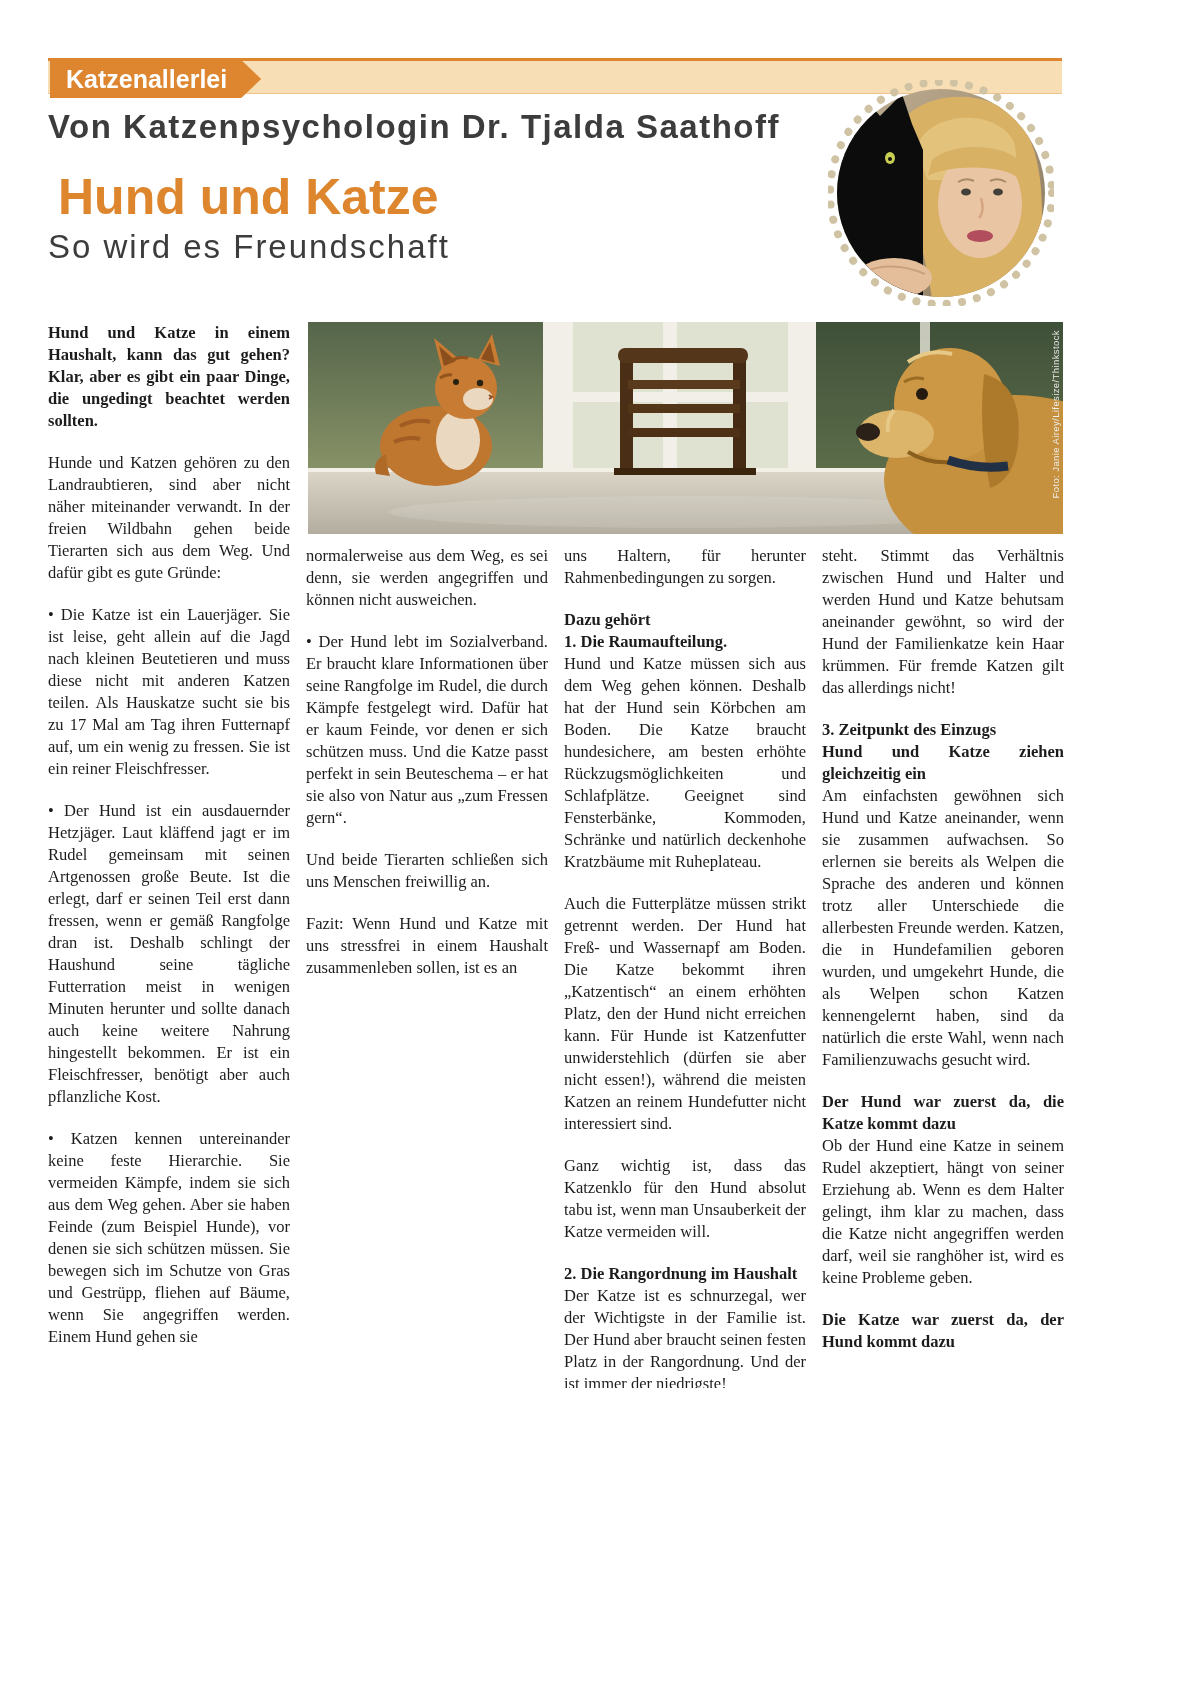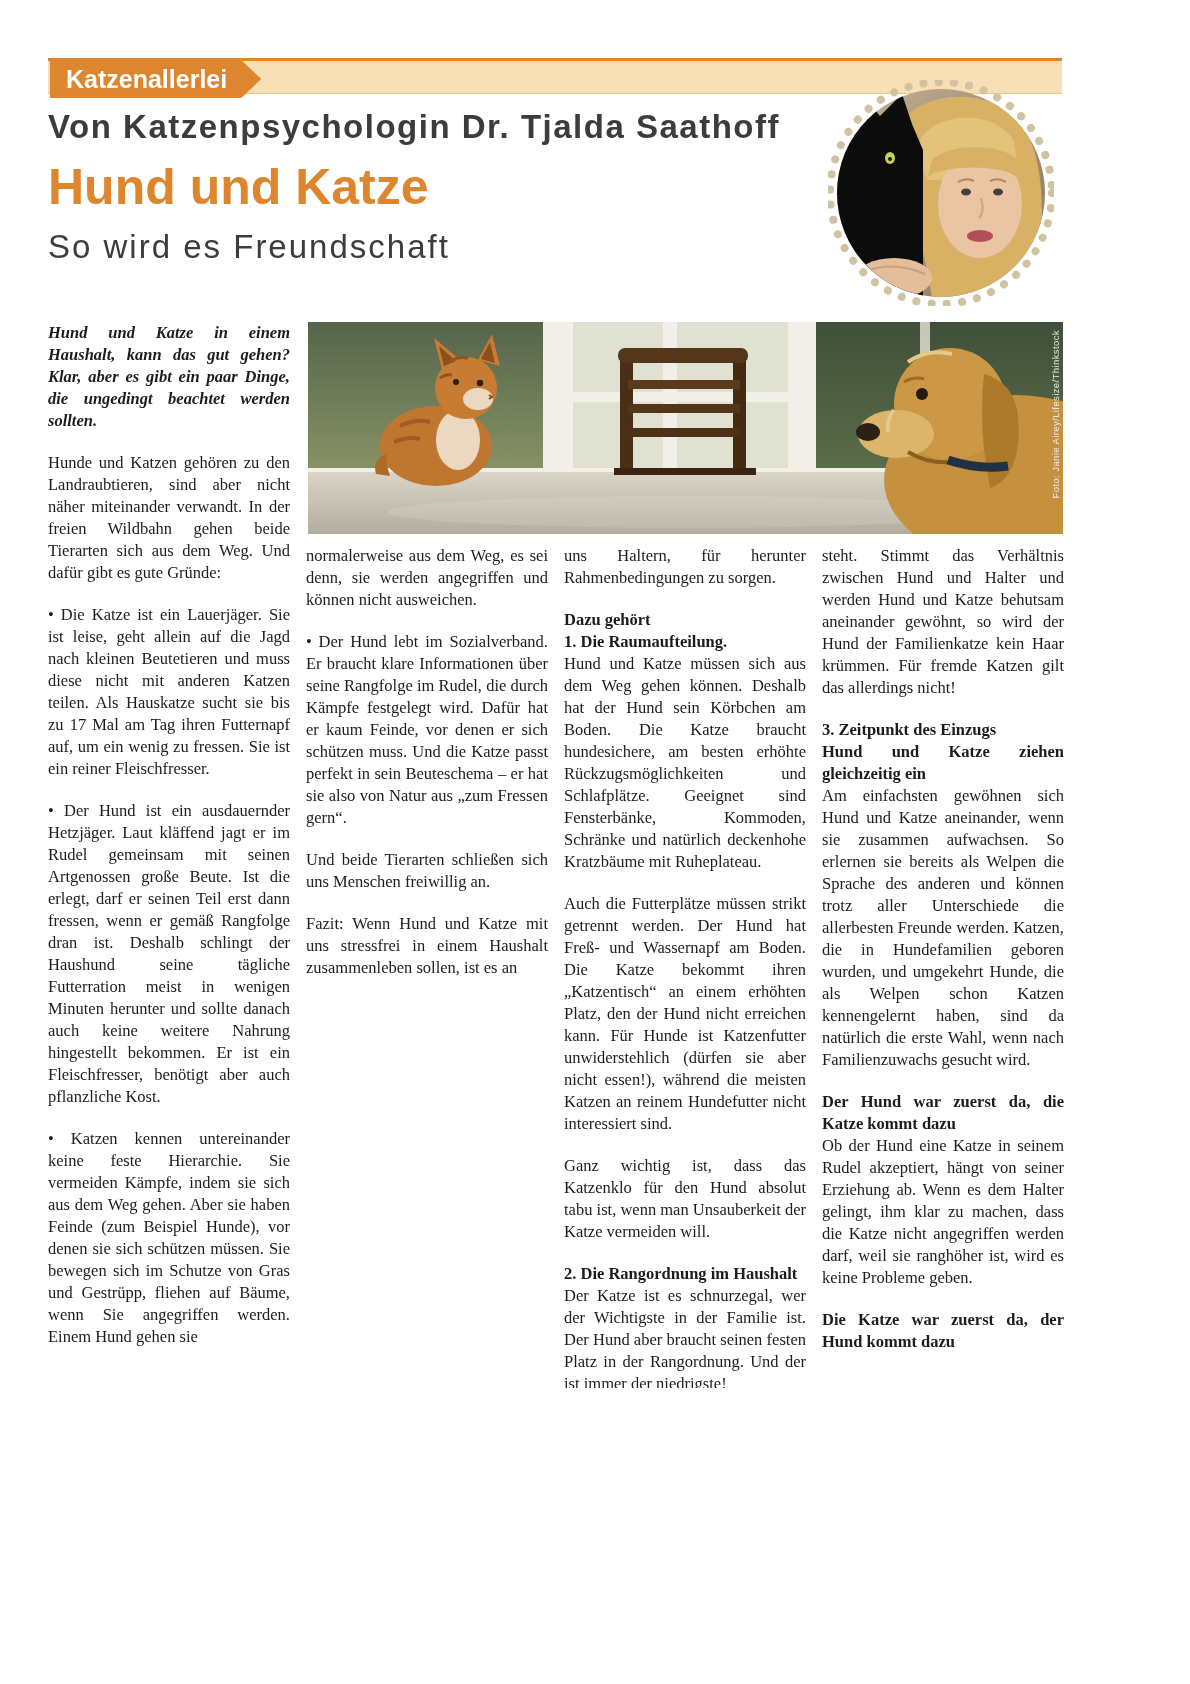--- a/index.html
+++ b/index.html
@@ -10,21 +10,21 @@
   .header-strip{position:absolute;left:48px;top:58px;width:1014px;height:36px;
     background:#f8deb4;border-top:3px solid #dd862f;border-bottom:1px solid #eec28a;box-sizing:border-box;}
   .section-tab{position:absolute;left:2px;top:-1px;height:38px;line-height:38px;
     background:#dd862f;color:#fff;font-family:"Liberation Sans",sans-serif;font-weight:bold;
     font-size:25px;padding:0 34px 0 16px;
     clip-path:polygon(0 0,calc(100% - 20px) 0,100% 50%,calc(100% - 20px) 100%,0 100%);}
 
   
   .kicker{position:absolute;left:48px;top:108px;font-family:"Liberation Sans",sans-serif;
     font-size:33px;letter-spacing:1.5px;color:#3c3c3c;font-weight:700;}
-  .title{position:absolute;left:48px;top:158px;margin:0;font-family:"Liberation Sans",sans-serif;
+  .title{position:absolute;left:48px;top:158px;margin:10px;font-family:"Liberation Sans",sans-serif;
     font-size:50px;color:#de862d;font-weight:bold;letter-spacing:0;}
   .subtitle{position:absolute;left:48px;top:228px;font-family:"Liberation Sans",sans-serif;
     font-size:33px;letter-spacing:2px;color:#3c3c3c;text-align:right;}
 
   
   .author-photo{position:absolute;left:828px;top:80px;width:226px;height:226px;}
 
   
   .main-photo{position:absolute;left:308px;top:322px;width:755px;height:212px;overflow:hidden;}
   .photo-credit{position:absolute;right:2px;top:8px;color:#f3f3f3;
@@ -34,21 +34,21 @@
   
   .col{position:absolute;width:242px;font-size:16.5px;line-height:22px;text-align:justify;
     hyphens:auto;-webkit-hyphens:auto;}
   .col1{left:48px;top:322px;}
   .col2{left:306px;top:545px;}
   .col3{left:564px;top:545px;}
   .col4{left:822px;top:545px;}
   .p{margin:0 0 20px 0;}
   .p.tight{margin-bottom:0;}
   .h{margin:0;font-weight:bold;}
-  .intro{font-weight:bold;font-style:italic;}
+  .intro{font-weight:bold;}
 
   
   .ad{position:absolute;left:48px;top:1504px;width:500px;height:101px;box-sizing:border-box;
     border:5px solid #d52b20;background:#14b8a6;cursor:pointer;}
   .ad-cat{position:absolute;left:2px;top:2px;}
   .ad-url{position:absolute;left:102px;top:16px;font-family:"Liberation Sans",sans-serif;
     font-weight:bold;font-size:40px;letter-spacing:-1px;color:#4a3b33;white-space:nowrap;}
   .ad-tagline{position:absolute;left:8px;bottom:5px;font-family:"Liberation Sans",sans-serif;
     font-weight:bold;font-size:17px;letter-spacing:-.2px;color:#141414;white-space:nowrap;}
 

